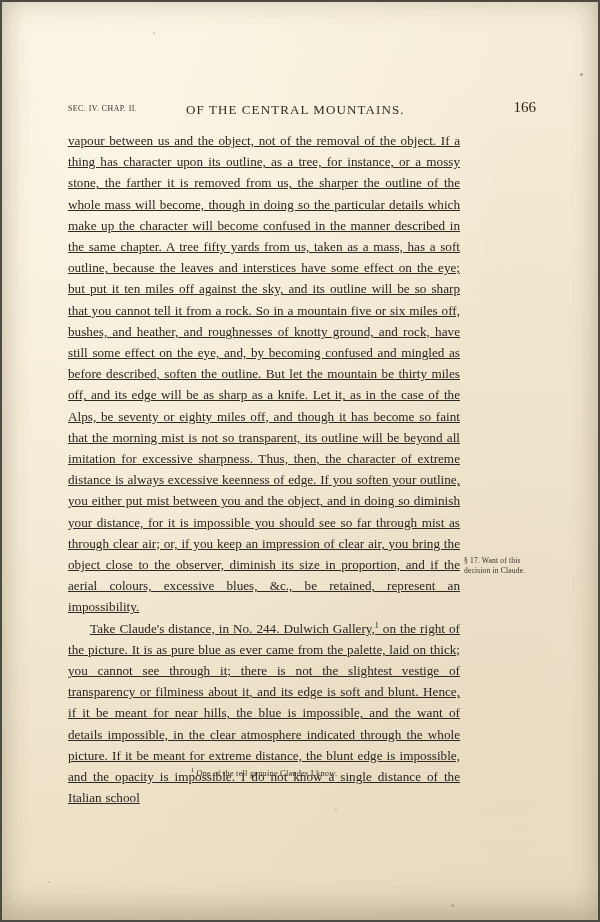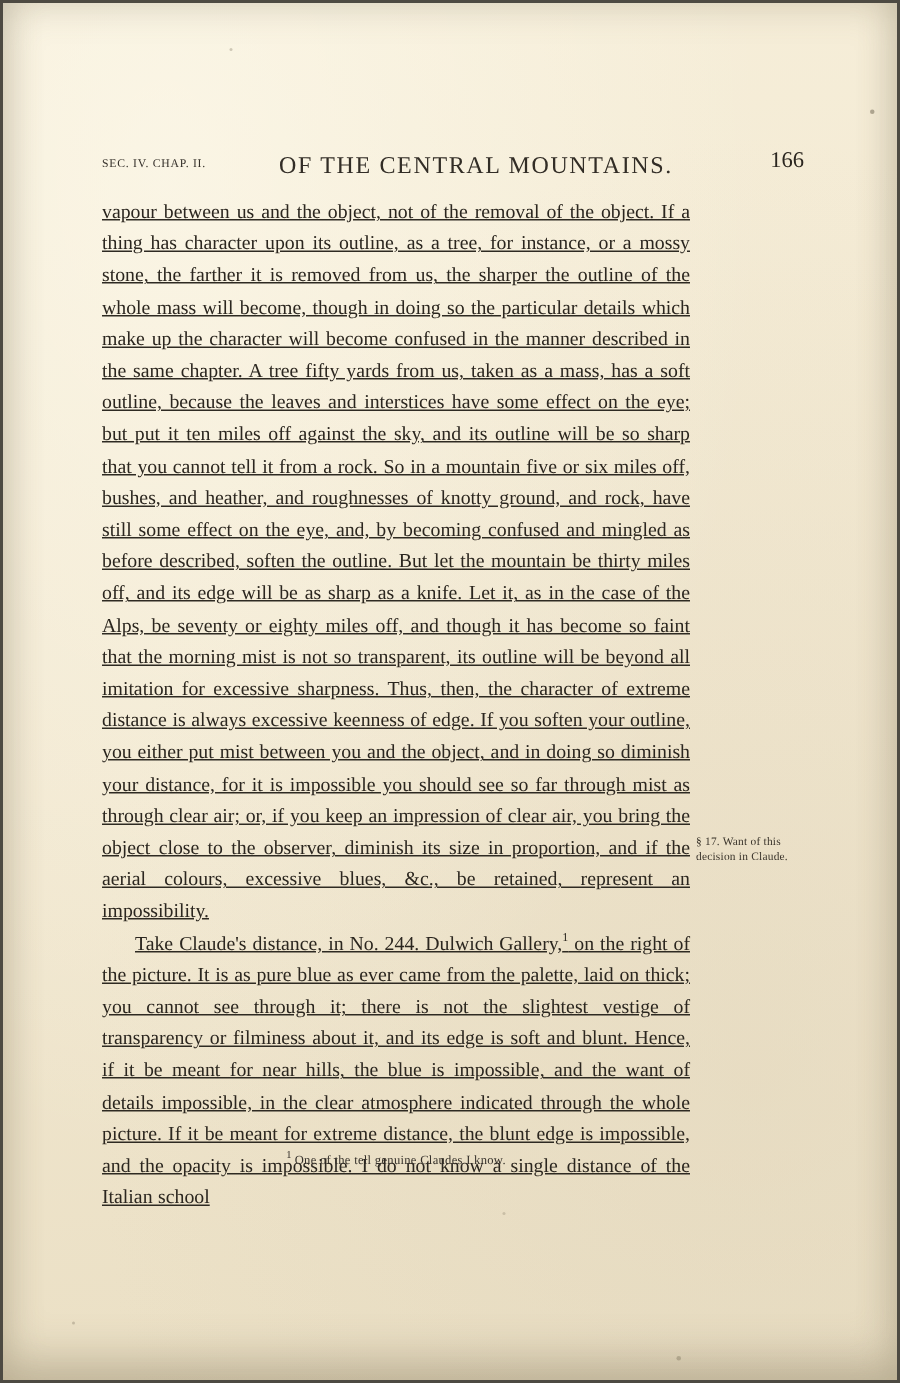--- a/index.html
+++ b/index.html
@@ -55,21 +55,21 @@
     font-size: 7.8px;
     letter-spacing: 0.5px;
     font-variant: small-caps;
     text-transform: uppercase;
     color: #35302a;
   }
   .rh-center {
     position: absolute;
     left: 118px;
     top: 0;
-    font-size: 16px;
+    font-size: 13px;
     letter-spacing: 1.1px;
     font-variant: small-caps;
     text-transform: uppercase;
     color: #322d26;
   }
   .rh-page {
     position: absolute;
     right: 0;
     top: -3px;
     font-size: 15px;

